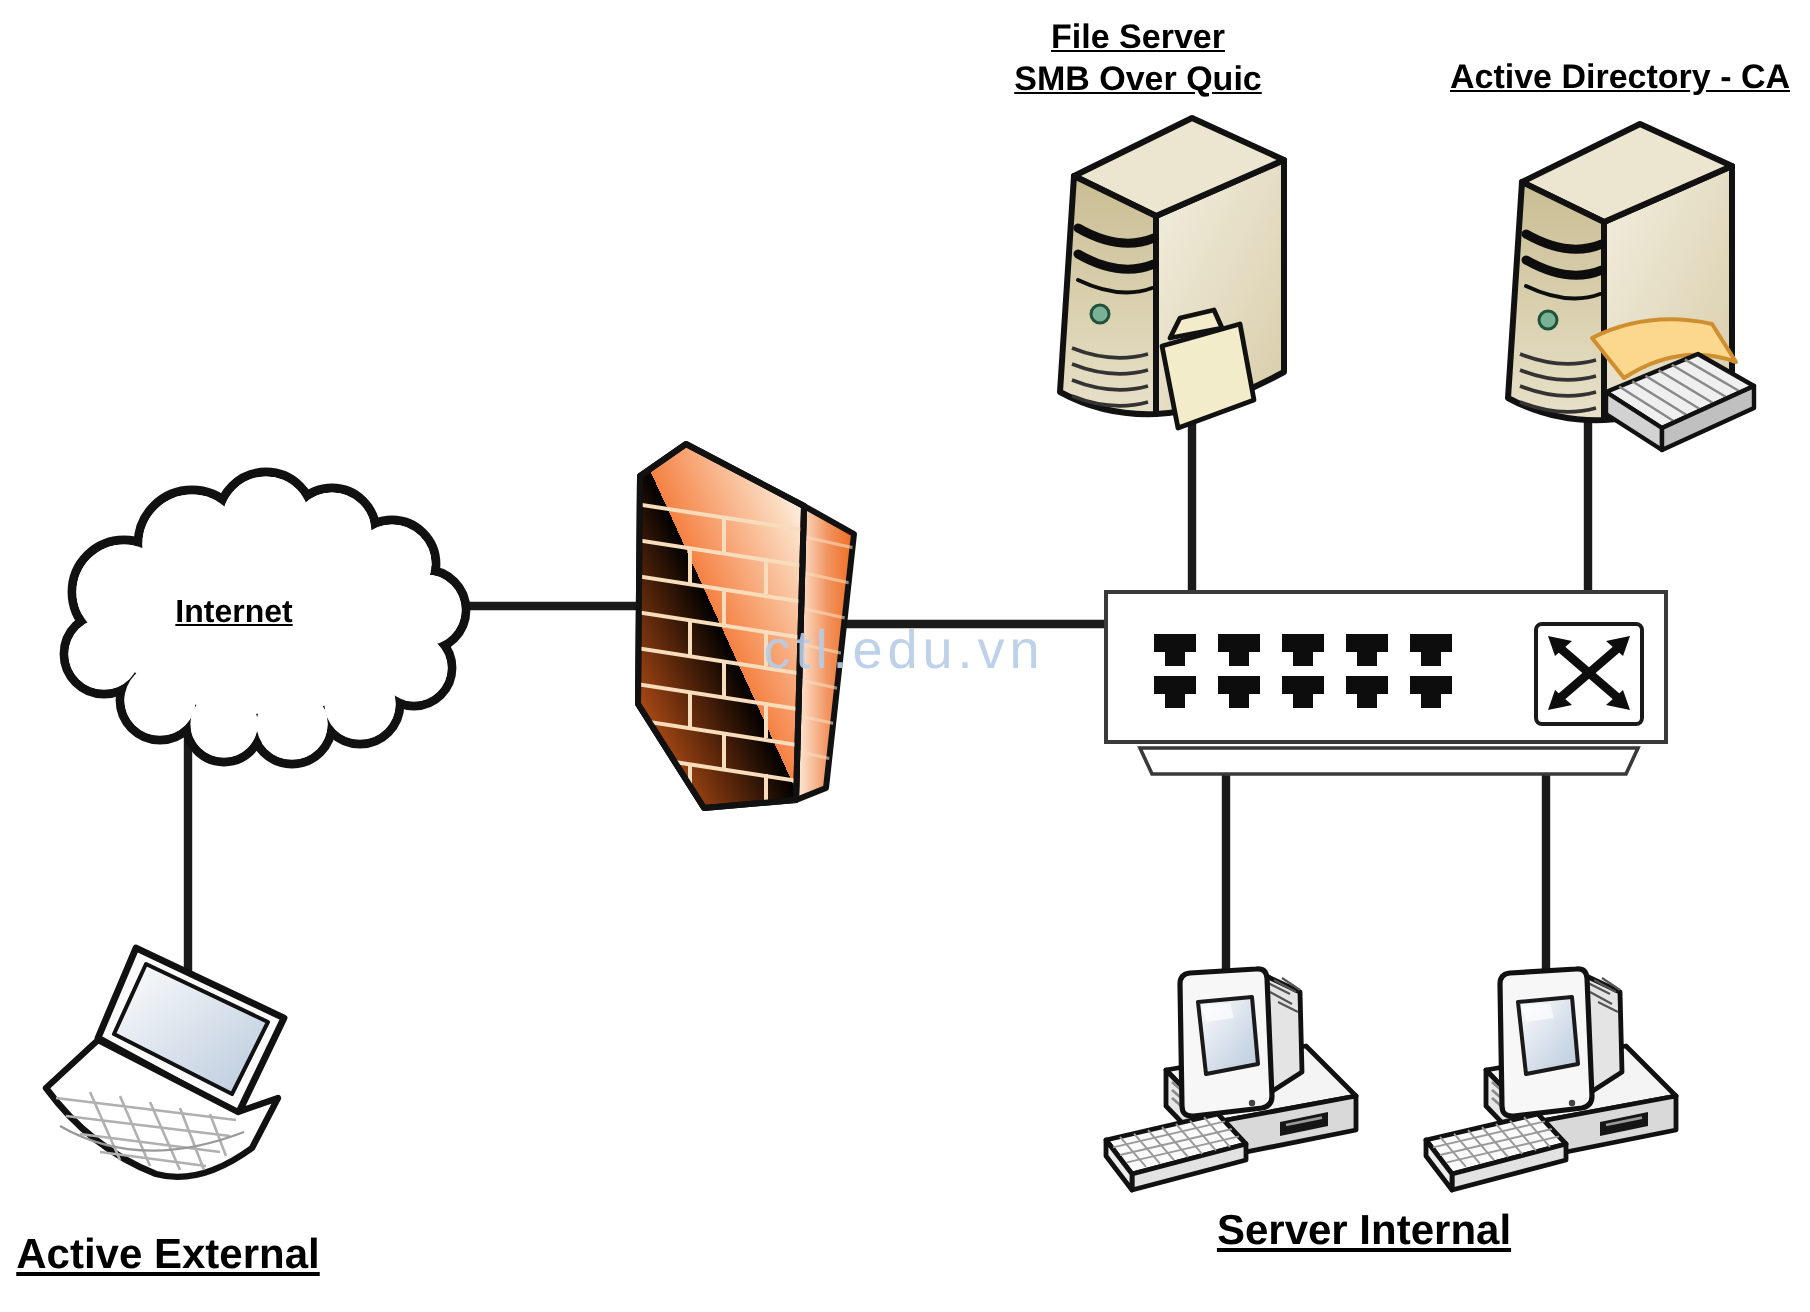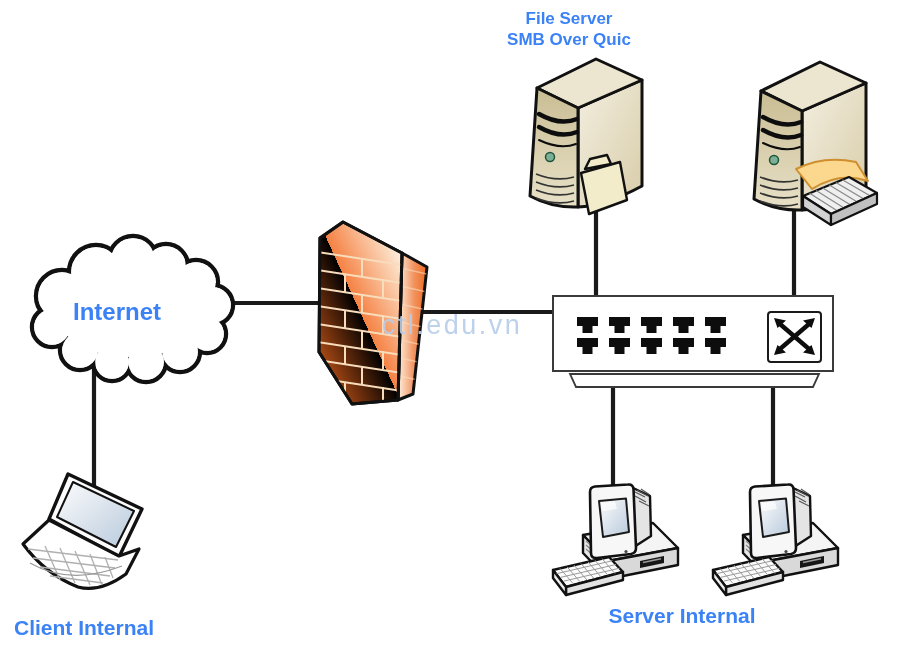--- a/index.html
+++ b/index.html
@@ -1,24 +1,24 @@
 <!DOCTYPE html>
 <html><head>
 <meta charset="utf-8">
 <style>
   html,body{margin:0;padding:0;background:#fff;}
   #stage{position:relative;width:905px;height:656px;background:#fff;overflow:hidden;
          font-family:"Liberation Sans",sans-serif;}
   #art{position:absolute;left:0;top:0;}
   .lbl{position:absolute;transform:translateX(-50%);text-align:center;
-       font-weight:700;color:#3b82f6;white-space:nowrap;}
+       font-weight:700;color:#000000;white-space:nowrap;text-decoration:underline;}
   .lbl-lg{font-size:21px;letter-spacing:0px;}
   .lbl-md{font-size:17px;}
   .lbl-multi{white-space:pre-line;line-height:21px;}
-  #internet-label{left:117px;top:298px;font-size:24px;}
+  #internet-label{left:117px;top:298px;font-size:16px;}
   #fs-label{left:569px;top:8px;}
   #ad-label{left:810px;top:29px;}
   #ce-label{left:84px;top:616px;}
   #ci-label{left:682px;top:604px;}
 </style>
 </head>
 <body>
 
 <div id="stage">
 
@@ -229,15 +229,16 @@
     </g>
     <path d="M30,563 Q70,586 122,566" stroke="#999" stroke-width="1.2" fill="none"></path>
   </g>
 
   <text x="452" y="334" text-anchor="middle" font-size="27" letter-spacing="2.5" fill="#b6cde9" opacity="0.9">ctl.edu.vn</text>
 </svg>
 
 <div class="lbl lbl-lg" id="internet-label">Internet</div>
 <div class="lbl lbl-md lbl-multi" id="fs-label">File Server
 SMB Over Quic</div>
-<div class="lbl lbl-lg" id="ce-label">Client Internal</div>
+<div class="lbl lbl-md" id="ad-label">Active Directory - CA</div>
+<div class="lbl lbl-lg" id="ce-label">Active External</div>
 <div class="lbl lbl-lg" id="ci-label">Server Internal</div>
 </div>
 
 </body></html>

